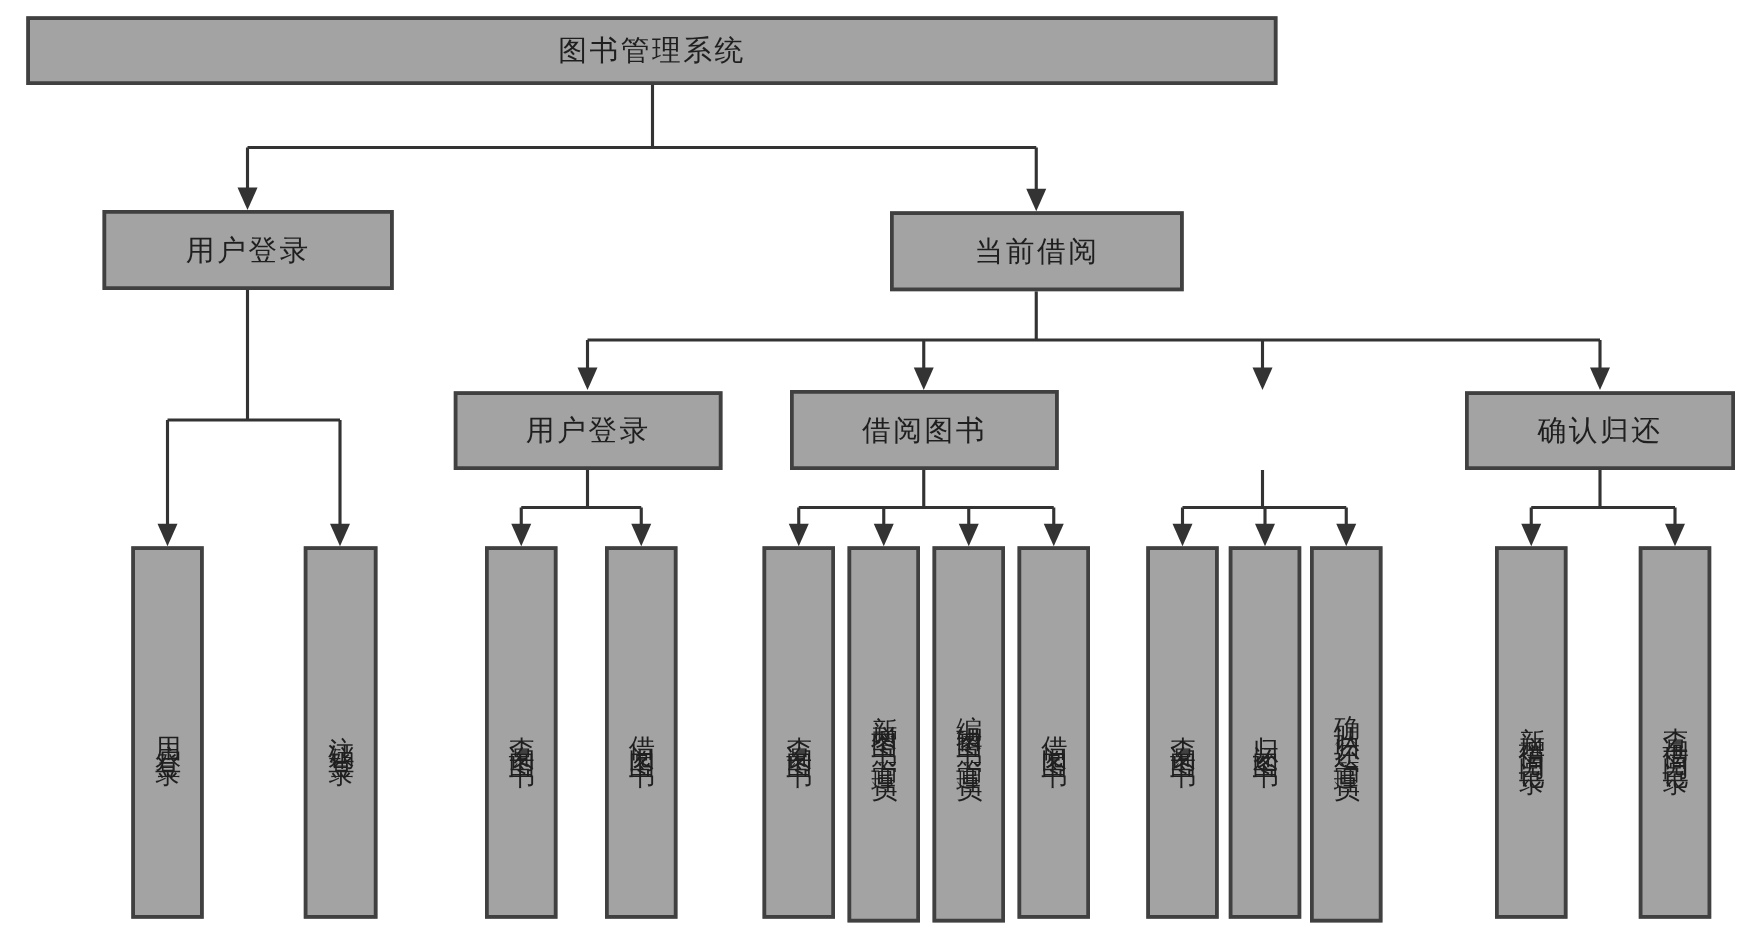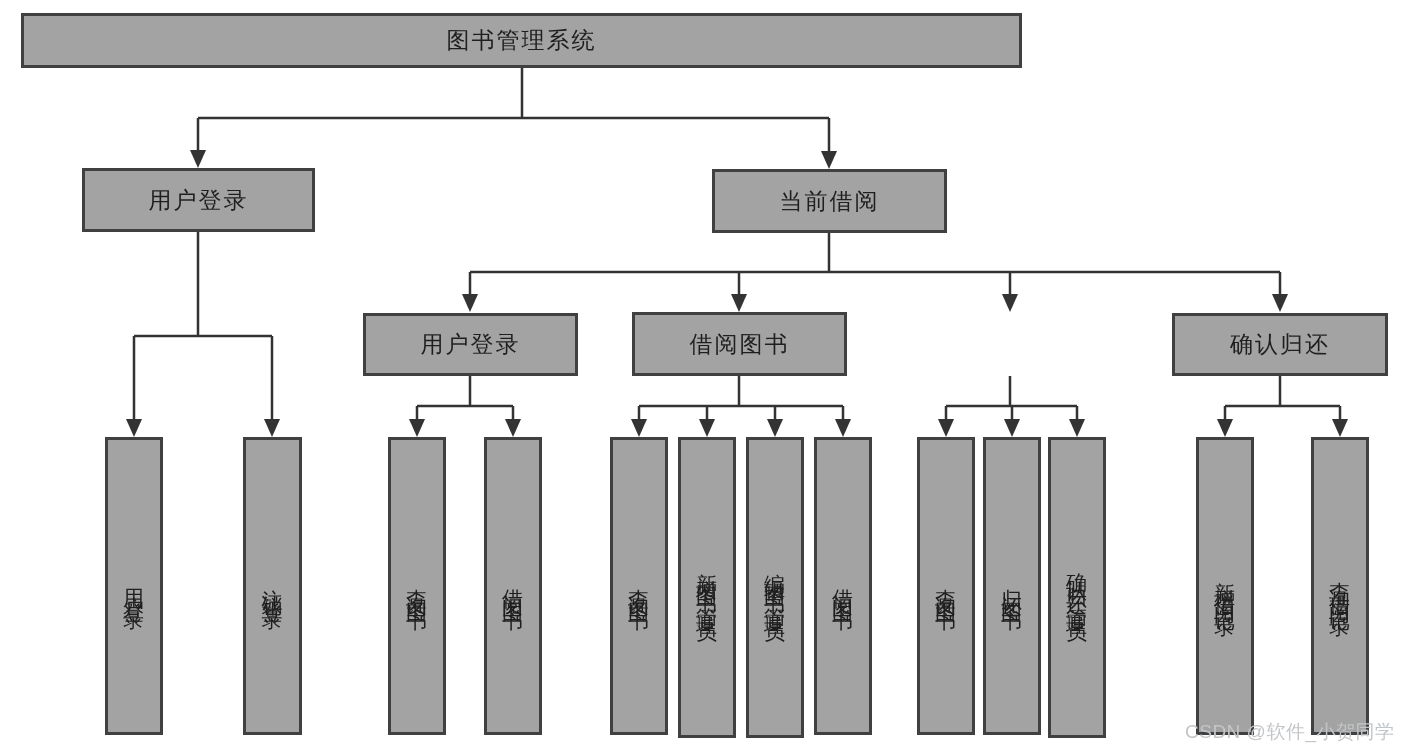--- a/index.html
+++ b/index.html
@@ -86,15 +86,14 @@
   <div class="node v" style="left:746px;top:437px;width:58px;height:301px">编辑图书（管理员）</div>
   <div class="node v" style="left:814px;top:437px;width:58px;height:298px">借阅图书</div>
 
   <div class="node v" style="left:917px;top:437px;width:58px;height:298px">查询图书</div>
   <div class="node v" style="left:983px;top:437px;width:58px;height:298px">归还图书</div>
   <div class="node v" style="left:1048px;top:437px;width:58px;height:301px">确认归还（管理员）</div>
 
   <div class="node v" style="left:1196px;top:437px;width:58px;height:298px">新增借阅记录</div>
   <div class="node v" style="left:1311px;top:437px;width:58px;height:298px">查询借阅记录</div>
 
-  <div class="watermark">CSDN @软件_小贺同学</div>
 
 </div>
 
 </body></html>

